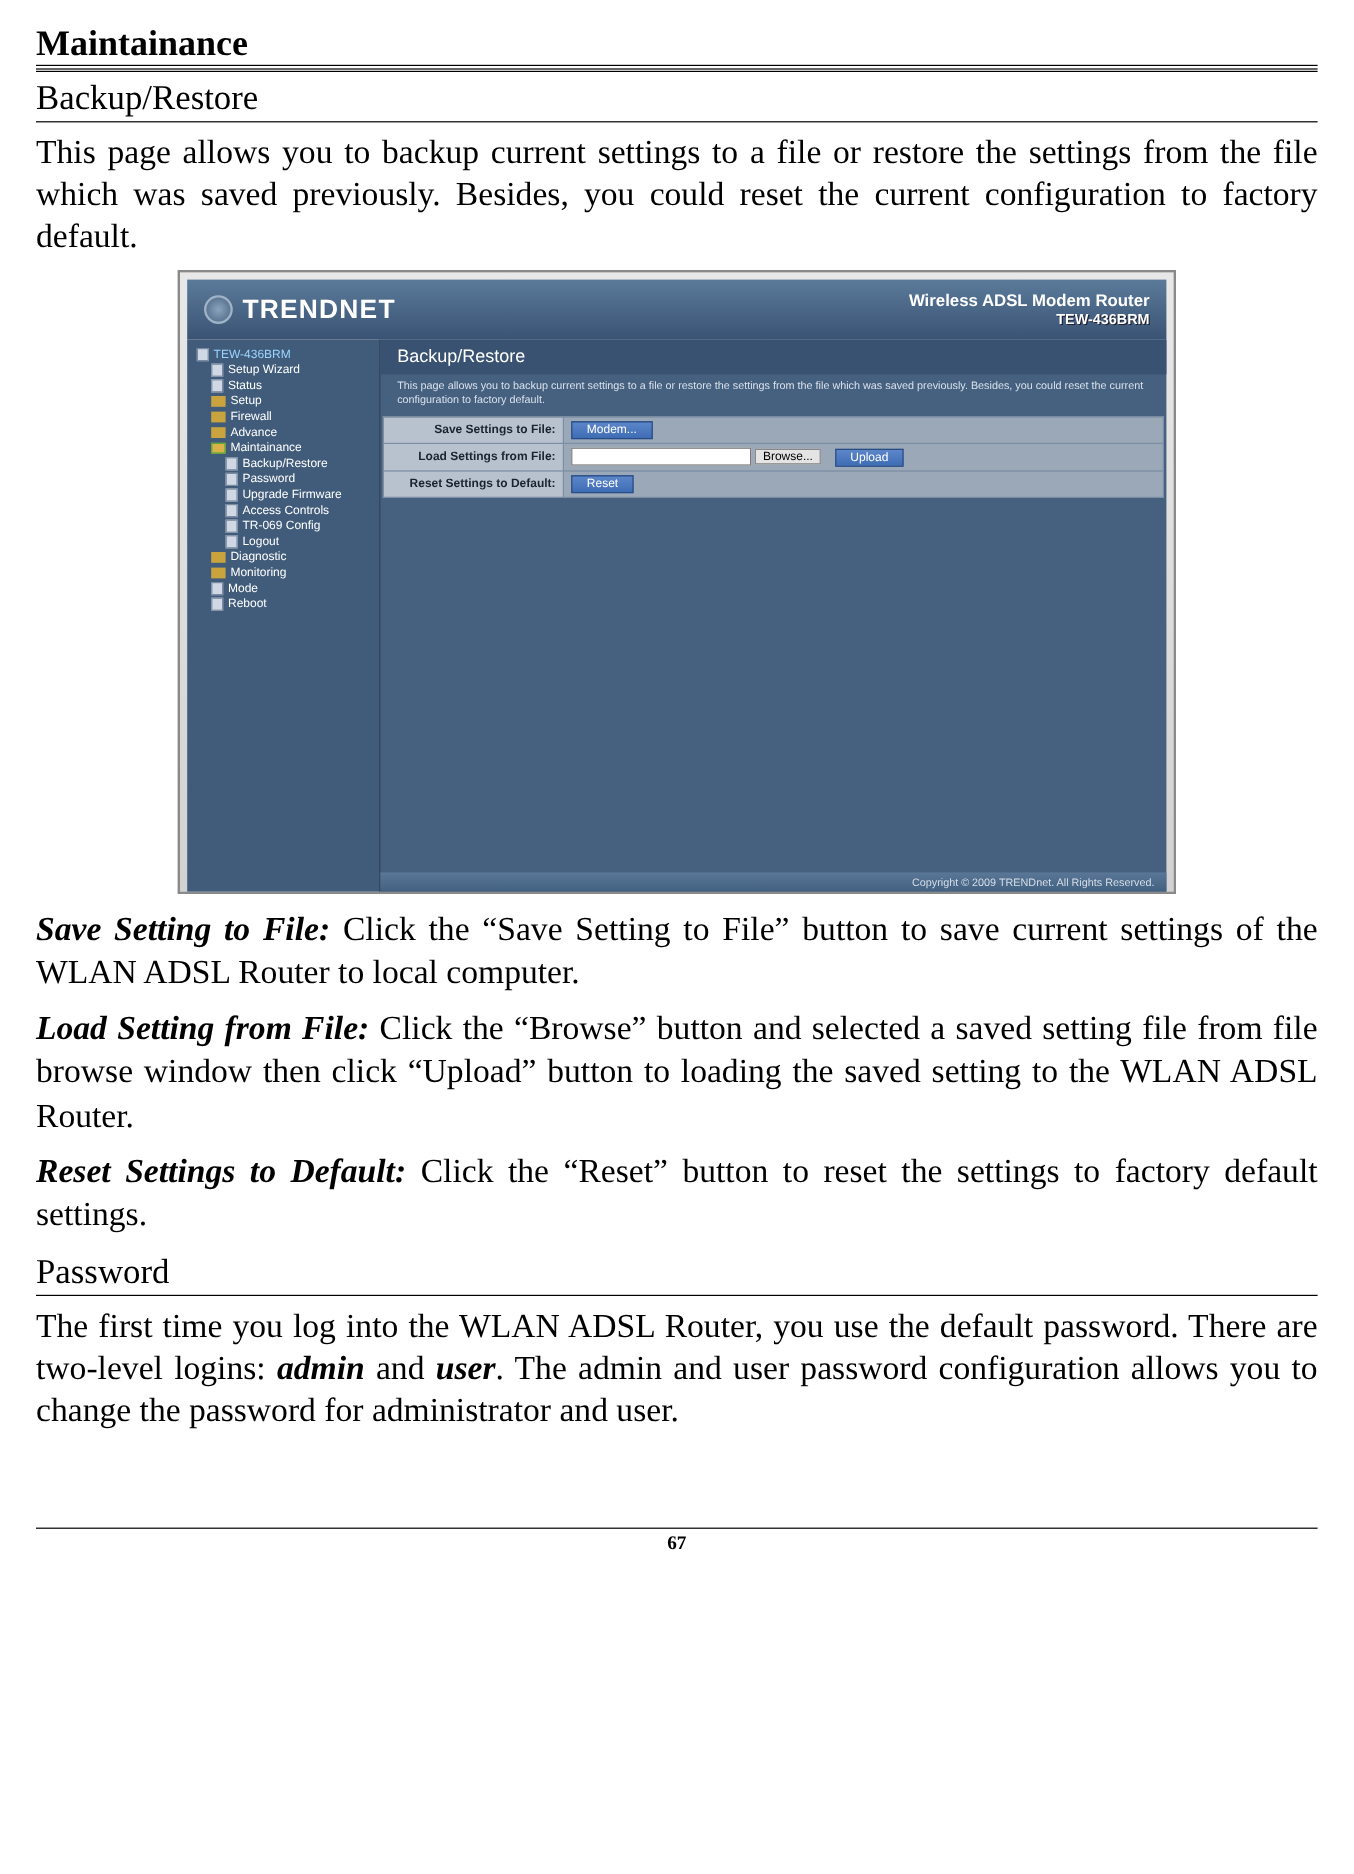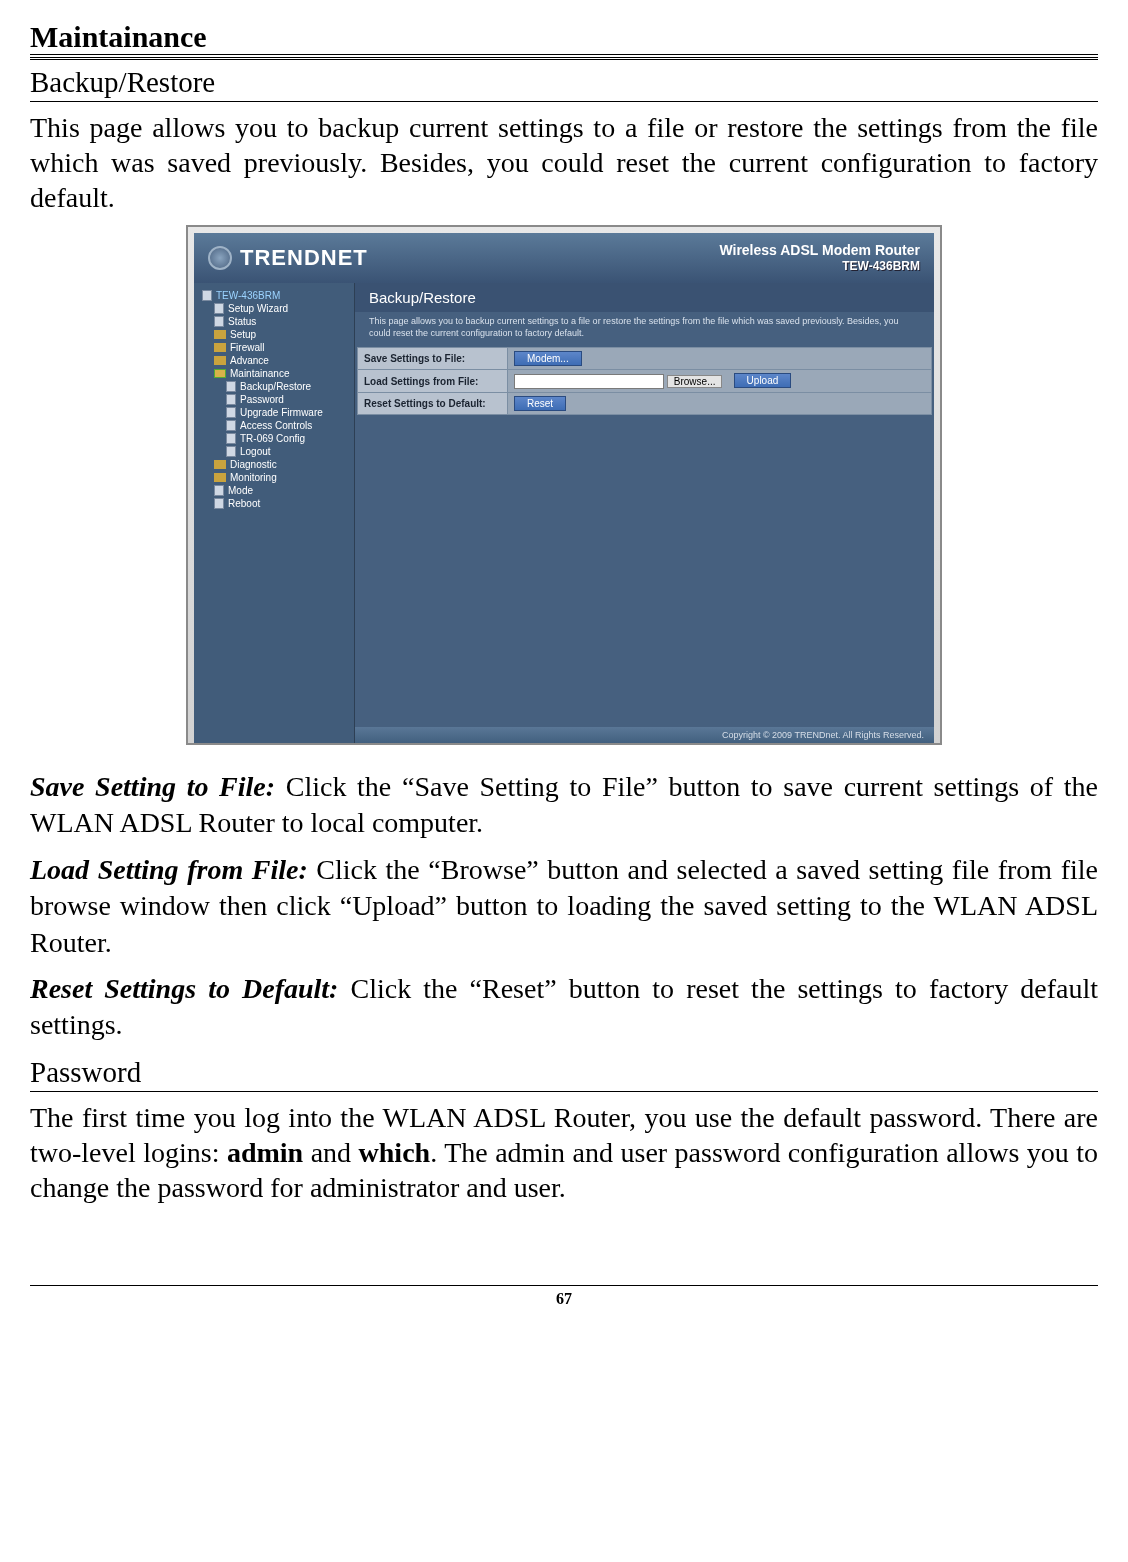--- a/index.html
+++ b/index.html
@@ -23,22 +23,22 @@
       border-bottom: 1px solid #000;
       padding: 2px 0;
       margin: 4px 0;
     }
     p.desc {
       text-align: justify;
       margin: 8px 0 10px;
       line-height: 1.25;
     }
     .router-ui {
-      width: 756px;
-      margin: 8px auto 24px;
+      width: 832px;
+      margin: 8px auto 12px;
       border: 2px solid #8a8a8a;
       background: linear-gradient(#e8e8e8,#d2d2d2);
       padding: 6px 6px 0;
       font-family: Verdana, Arial, sans-serif;
     }
     .ui-header {
       background: linear-gradient(#5b7a99,#3a5374);
       color: #fff;
       padding: 4px 14px;
       display: flex;
@@ -81,21 +81,21 @@
       color: #d8e1ec; font-size: 9px; padding: 4px 14px 8px; line-height: 1.3;
     }
     .form-table {
       margin: 0 2px; border-collapse: collapse; width: calc(100% - 4px);
       font-size: 10px; background: #9aa8b8;
     }
     .form-table td {
       border: 1px solid #7b8ea3; padding: 3px 6px;
     }
     .form-table td.label {
-      background: #b8c2cf; text-align: left; width: 150px; font-weight: bold; color: #1a2330;
+      background: #b8c2cf; text-align: right; width: 150px; font-weight: bold; color: #1a2330;
     }
     .btn {
       background: linear-gradient(#5d86c9,#3e6db5);
       color: #fff; border: 1px solid #2a4b80;
       font-size: 10px; padding: 1px 12px; font-family: inherit;
       cursor: pointer;
     }
     .file-input {
       background: #fff; border: 1px solid #7a7a7a;
       font-size: 10px; width: 150px; height: 15px; display: inline-block;
@@ -105,21 +105,21 @@
       background: #e4e4e4; border: 1px solid #888; font-size: 10px;
       padding: 0 6px; cursor: pointer; vertical-align: middle;
     }
     .ui-footer {
       background: linear-gradient(#5a7797,#42607f); color: #d6dee8;
       font-size: 9px; text-align: right; padding: 3px 10px;
       margin-top: auto;
     }
     .setting-block { text-align: justify; margin: 10px 0; line-height: 1.3; }
     .setting-block .lead { font-weight: bold; font-style: italic; }
-    .italic-bold { font-weight: bold; }
+    .italic-bold { font-style: italic; font-weight: bold; }
     .page-num {
       text-align: center; font-size: 16px;
       border-top: 1px solid #000; margin-top: 80px; padding-top: 4px; font-weight: bold;
     }
   </style>
 </head>
 <body>
 
 <h2 class="main-title">Maintainance</h2>
 <div class="dbl-top"></div>
@@ -244,16 +244,16 @@
 <div class="setting-block">
   <span class="lead">Load Setting from File: </span><span>Click the “Browse” button and selected a saved setting file from file browse window then click “Upload” button to loading the saved setting to the WLAN ADSL Router.</span>
 </div>
 <div class="setting-block">
   <span class="lead">Reset Settings to Default: </span><span>Click the “Reset” button to reset the settings to factory default settings.</span>
 </div>
 
 <div class="section-sub">Password</div>
 
 <p class="desc">
-  <span>The first time you log into the WLAN ADSL Router, you use the default password. There are two-level logins: </span><span class="italic-bold">admin</span><span> and </span><span class="italic-bold">which</span><span>. The admin and user password configuration allows you to change the password for administrator and user.</span>
+  <span>The first time you log into the WLAN ADSL Router, you use the default password. There are two-level logins: </span><span class="italic-bold">admin</span><span> and </span><span class="italic-bold">user</span><span>. The admin and user password configuration allows you to change the password for administrator and user.</span>
 </p>
 
 <div class="page-num">67</div>
 
 </body></html>

